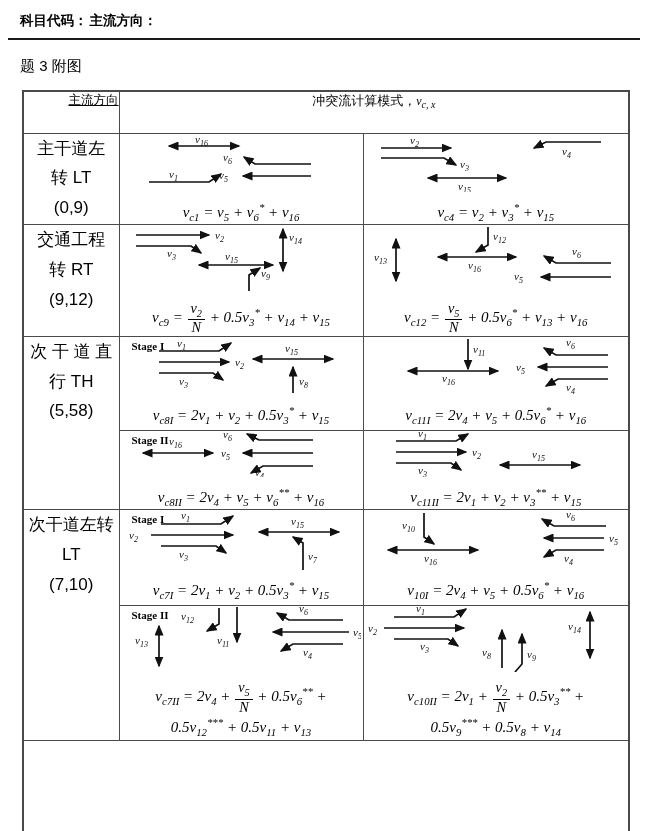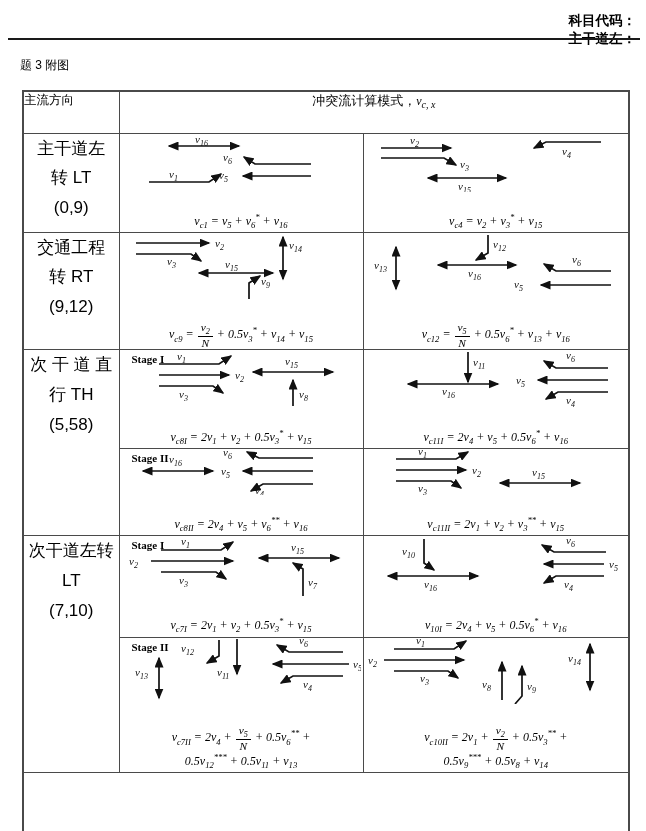--- a/index.html
+++ b/index.html
@@ -2,61 +2,61 @@
 <html><head>
 <meta charset="utf-8">
 <style>
   html,body{margin:0;padding:0;background:#e8e8e8;}
   .page{
     width:646px;height:831px;position:relative;background:#ffffff;
     font-family:"Liberation Sans",sans-serif;color:#000;overflow:hidden;
   }
   
   .hdr{position:absolute;left:20px;right:8px;top:12px;display:flex;align-items:flex-end;
-       font-weight:bold;font-size:13.5px;white-space:nowrap;flex-direction:column;}
+       font-weight:bold;font-size:13.5px;white-space:nowrap;}
   .hdr .lbl{padding-right:2px;}
   .hdr .u1{width:258px;border-bottom:2px solid #000;text-align:left;padding-left:88px;box-sizing:border-box;}
   .hdr .u2{flex:1;border-bottom:2px solid #000;text-align:left;padding-left:14px;}
   .hdr-rule{position:absolute;left:8px;right:6px;top:38px;border-top:2px solid #1a1a1a;}
-  .caption{position:absolute;left:20px;top:57px;font-size:12px;text-align:right;}
+  .caption{position:absolute;left:20px;top:57px;font-size:15px;text-align:right;}
   
   table.doc{position:absolute;left:22px;top:90px;border-collapse:collapse;table-layout:fixed;
             width:606px;border:2px solid #4a4a4a;}
   table.doc td{border:1px solid #4a4a4a;padding:0;vertical-align:top;overflow:hidden;}
-  td.corner{text-align:left;vertical-align:middle;font-size:12.5px;}
+  td.corner{text-align:right;vertical-align:middle;font-size:12.5px;text-decoration:underline;}
   td.mode{text-align:center;vertical-align:bottom;font-size:13px;padding-bottom:3px;}
   td.rowlab{text-align:center;vertical-align:middle;font-size:17px;line-height:1.75;}
   td.cell{position:relative;text-align:center;}
   td.dashed-top{border-top:1px dashed #4a4a4a;}
   td.empty{height:104px;}
   .stage-label{position:absolute;top:3px;left:12px;font-weight:bold;font-size:11px;
                font-family:"Liberation Serif",serif;}
   .dia{display:block;margin:0 auto;}
   .pad4{padding-top:4px;} .pad2{padding-top:2px;} .pad13{padding-top:13px;} .pad10{padding-top:10px;}
   
-  .formula{font-family:"Liberation Serif",serif;font-style:italic;font-size:12px;
-           text-align:center;line-height:1.35;margin-top:20px;}
+  .formula{font-family:"Liberation Serif",serif;font-style:italic;font-size:15px;
+           text-align:center;line-height:1.35;margin-top:8px;}
   .formula sub{font-size:0.72em;} .formula sup{font-size:0.72em;}
   .frac{display:inline-block;text-align:center;vertical-align:middle;line-height:1.1;
         font-size:0.95em;margin:0 1px;}
   .fnum{display:block;border-bottom:1px solid #000;padding:0 3px;}
   .fden{display:block;}
   .formula-inline{font-family:"Liberation Serif",serif;font-style:italic;font-size:12px;}
   
   .dlab{font-family:"Liberation Serif",serif;font-style:italic;font-size:11px;fill:#111;}
   .dsub{font-size:8px;}
 </style>
 </head>
 <body>
 
 <div class="page">
 
   <div class="hdr">
     <span class="lbl">科目代码：</span>
-    <span class="lbl">主干道左：</span>
+    <span class="lbl">主流方向：</span>
   </div>
   <div class="hdr-rule"></div>
 
   <div class="caption">题 3 附图</div>
 
   <table class="doc">
     <colgroup>
         <col style="width:96px">
         <col style="width:244px">
         <col style="width:266px">

